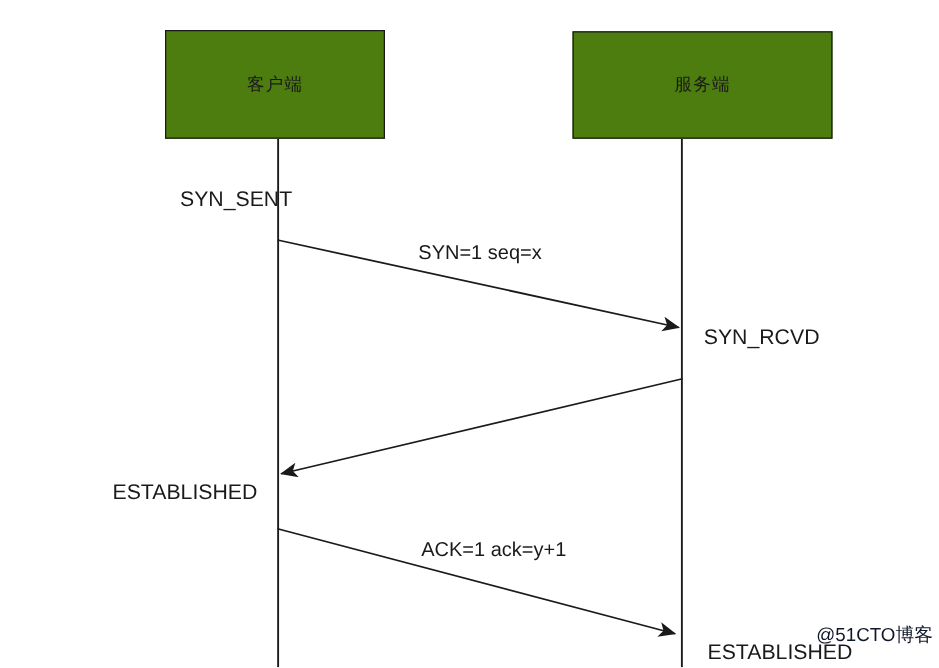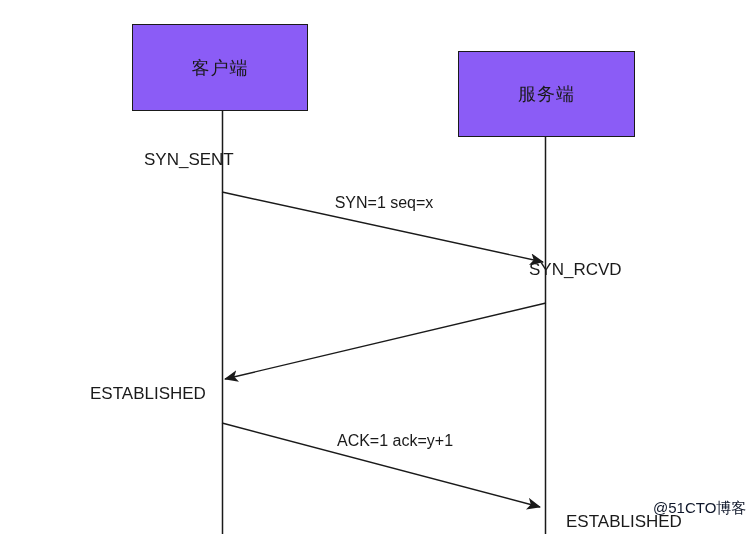--- a/index.html
+++ b/index.html
@@ -17,38 +17,38 @@
     color: #1a1a1a;
   }
   .canvas svg.wires {
     position: absolute;
     left: 0; top: 0;
     width: 751px; height: 534px;
   }
   .node-box {
     position: absolute;
     border: 1.6px solid #1a1a1a;
-    background: #8b5cf6;
+    background: #4d7c0f;
     display: flex;
     align-items: center;
     justify-content: center;
-    font-size: 18px;
+    font-size: 14px;
     letter-spacing: 1px;
     box-sizing: border-box;
   }
   .client-box { left: 132px; top: 24px;  width: 176px; height: 87px; }
-  .server-box { left: 458px; top: 25px;  width: 177px; height: 86px; margin-top: 26px; }
+  .server-box { left: 458px; top: 25px;  width: 208px; height: 86px; }
   .state-label {
     position: absolute;
     font-size: 17px;
     white-space: nowrap;
     line-height: 18px;
   }
   .syn-sent        { left: 108px; top: 151px; margin-left: 36px; }
-  .syn-rcvd        { left: 529px; top: 261px; }
+  .syn-rcvd        { left: 563px; top: 261px; }
   .established-l   { left: 90px;  top: 385px; }
   .established-r   { left: 566px; top: 513px; }
   .msg-label {
     position: absolute;
     font-size: 16px;
     white-space: nowrap;
     transform: translate(-50%, -50%);
   }
   .msg1 { left: 384px; top: 203px; }
   .msg2 { left: 366px; top: 313px; }

